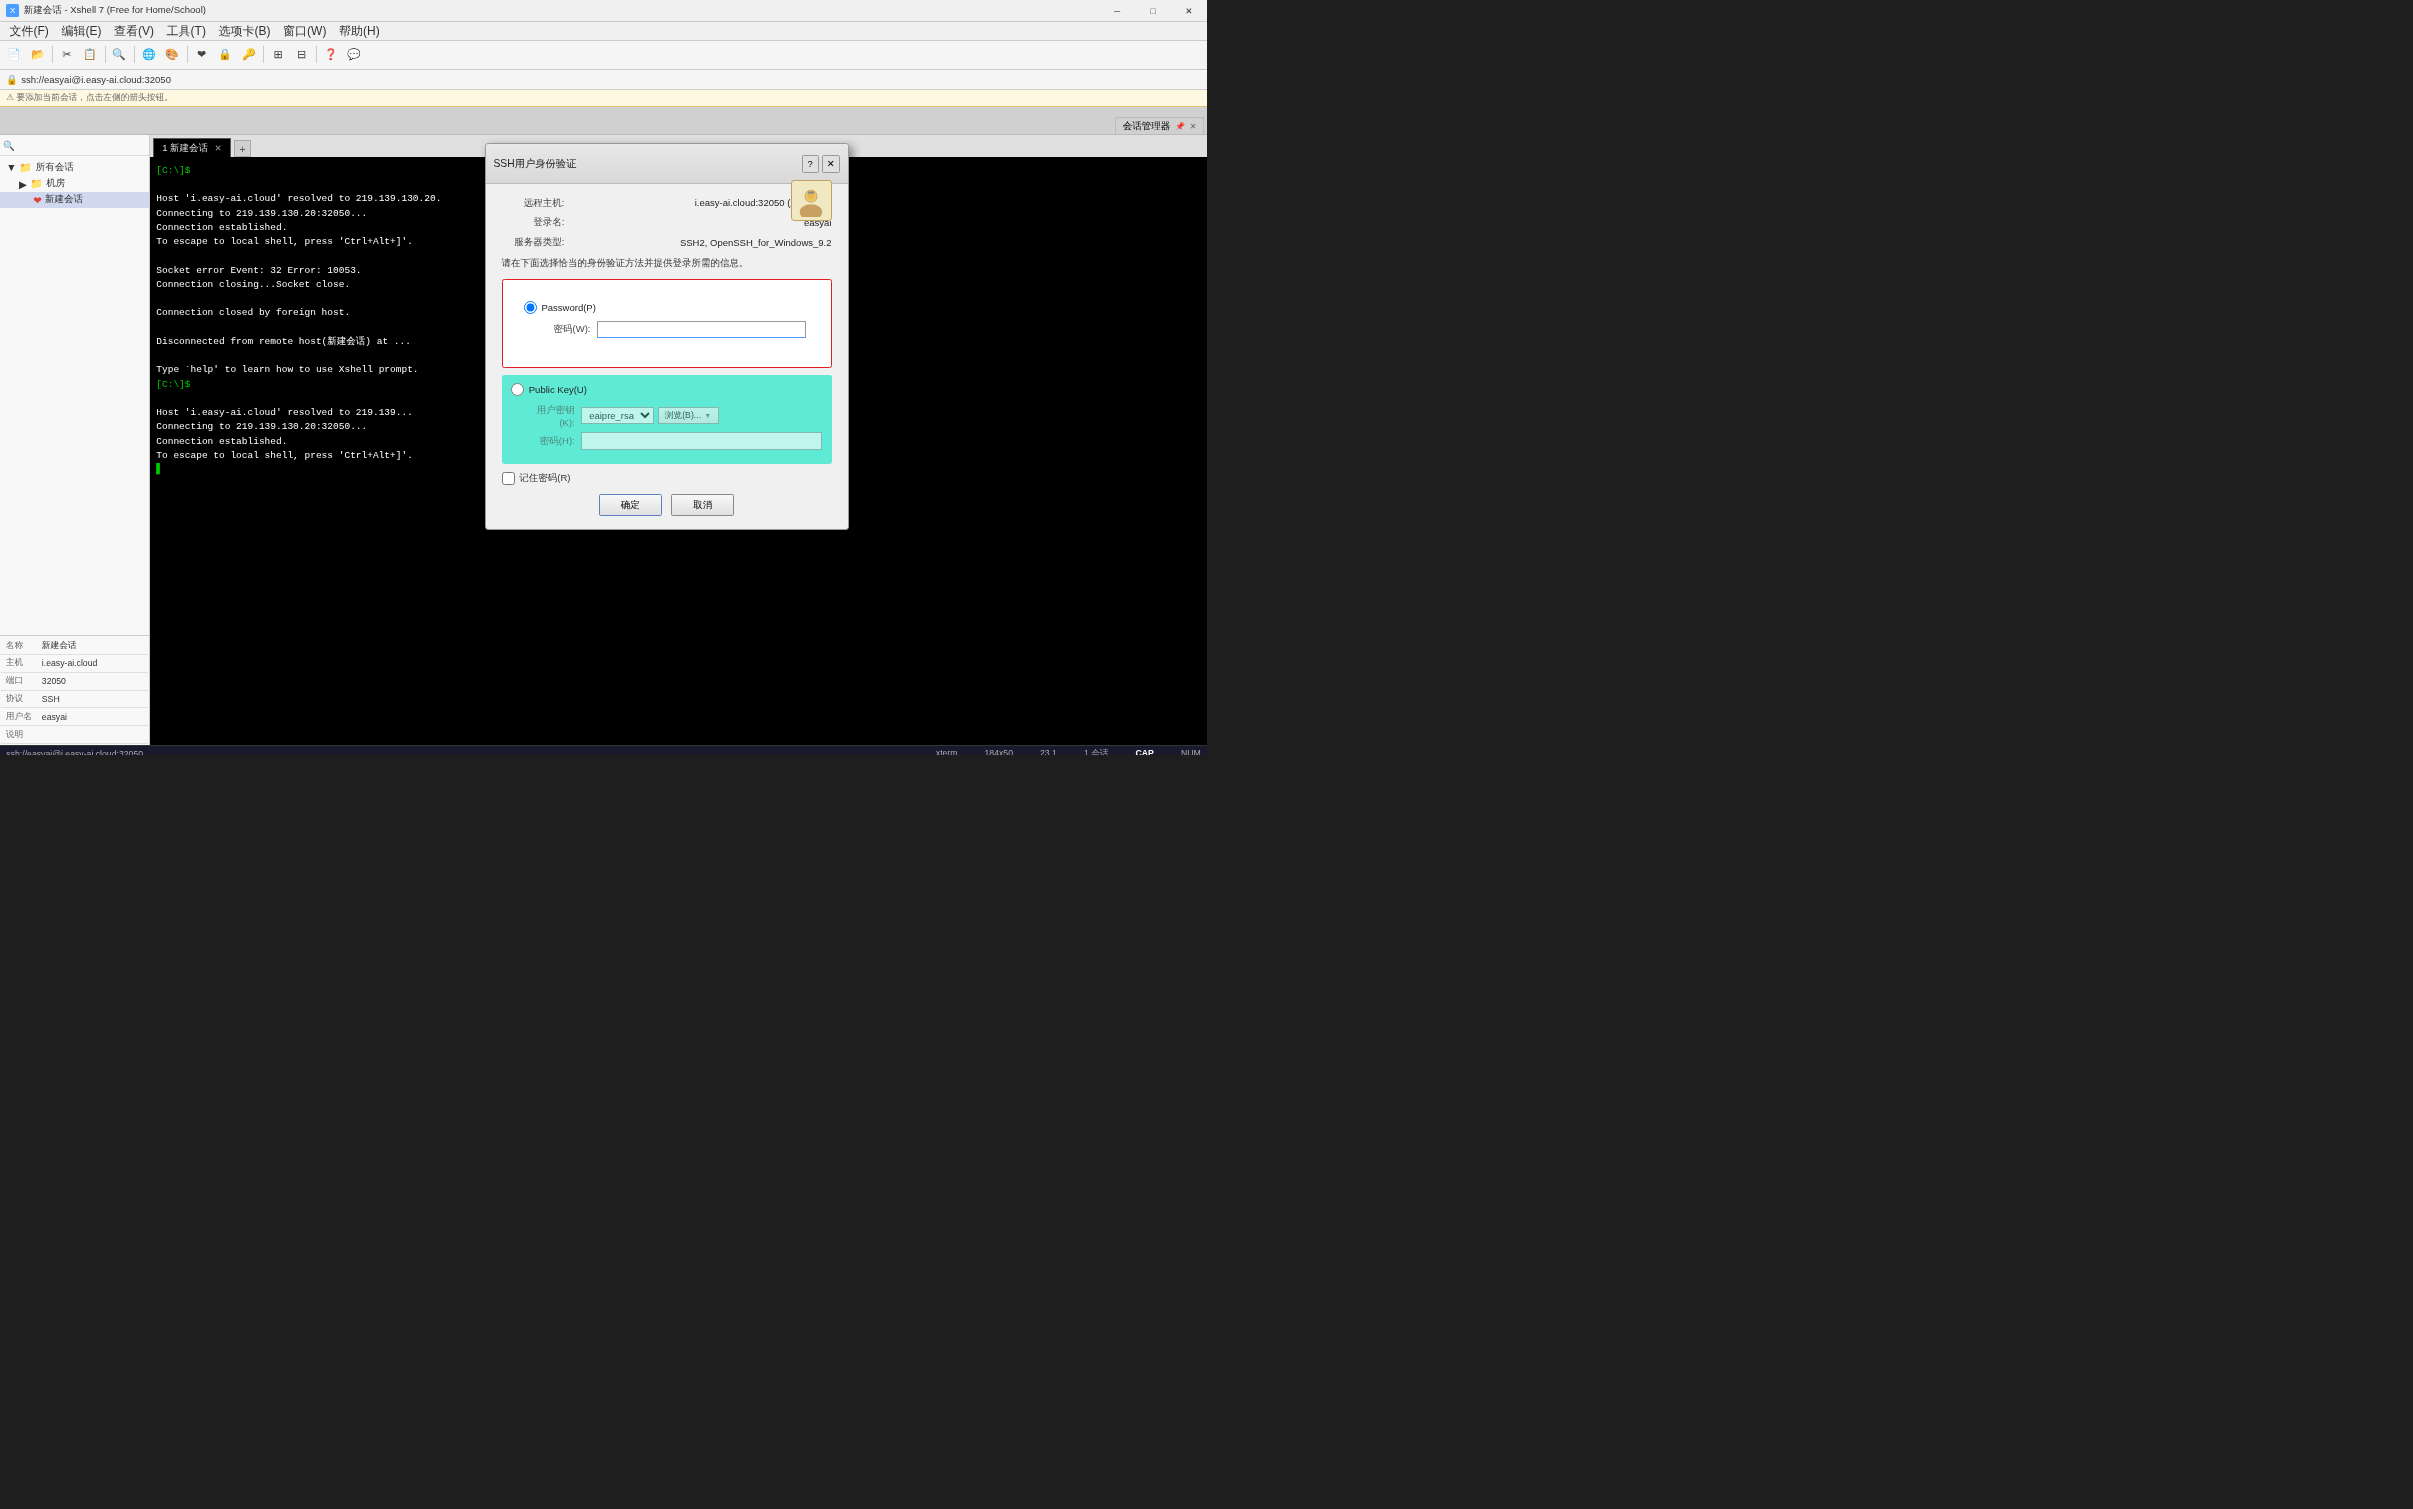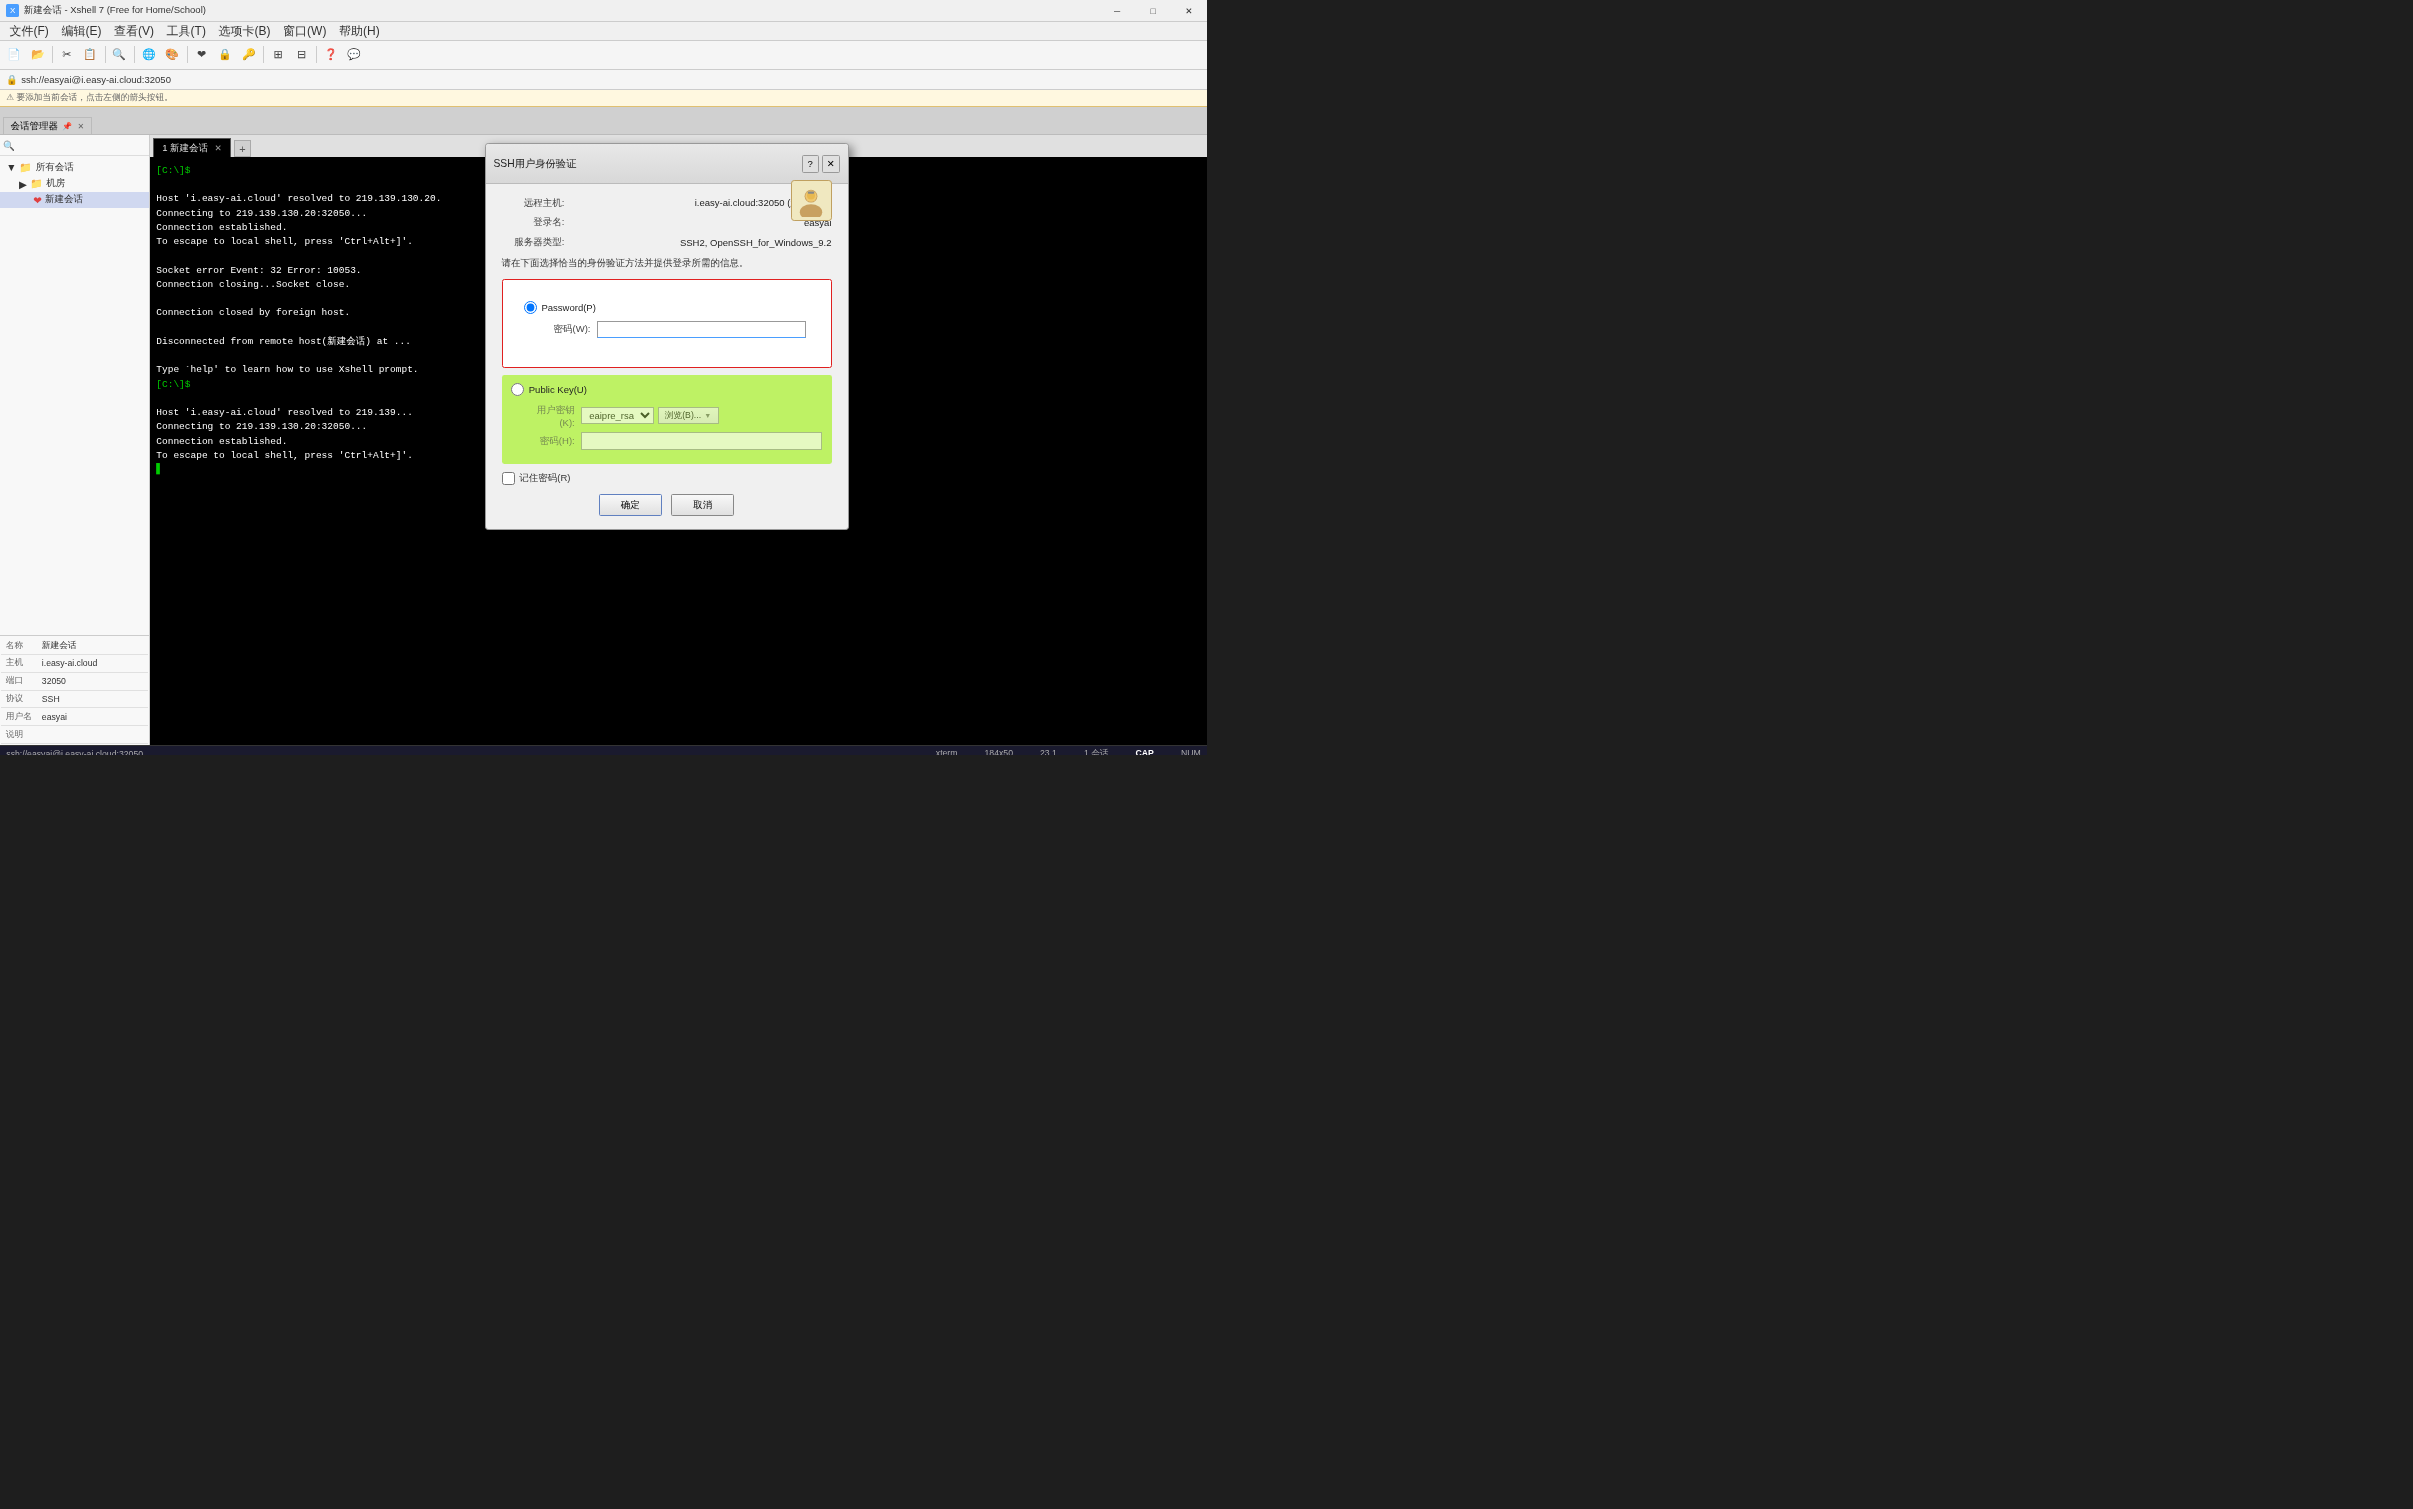--- a/index.html
+++ b/index.html
@@ -253,20 +253,21 @@
       gap: 27px;
     }
 
     
     .session-tabs {
       height: 28px;
       background: #d0d0d0;
       display: flex;
       align-items: center;
       border-bottom: 0.8px solid #bbb;
+      justify-content: flex-end;
     }
 
     
     .modal-overlay {
       position: absolute;
       top: 0; left: 0; right: 0; bottom: 17.4px;
       display: flex;
       align-items: center;
       justify-content: center;
       pointer-events: none;
@@ -388,21 +389,21 @@
       border: 0.8px solid #999;
       border-bottom: 1.6px solid #4a9eff;
       background: #fff;
       padding: 0 3.2px;
       font-size: 9.5px;
       outline: none;
     }
 
     
     .auth-section.inactive {
-      background: #bef264;
+      background: #5eead4;
       border-radius: 2.4px;
       margin-bottom: 4.8px;
     }
     .auth-section.inactive .auth-fields { opacity: 0.6; }
 
     .public-key-row {
       display: flex;
       align-items: center;
     }
     .public-key-select {

